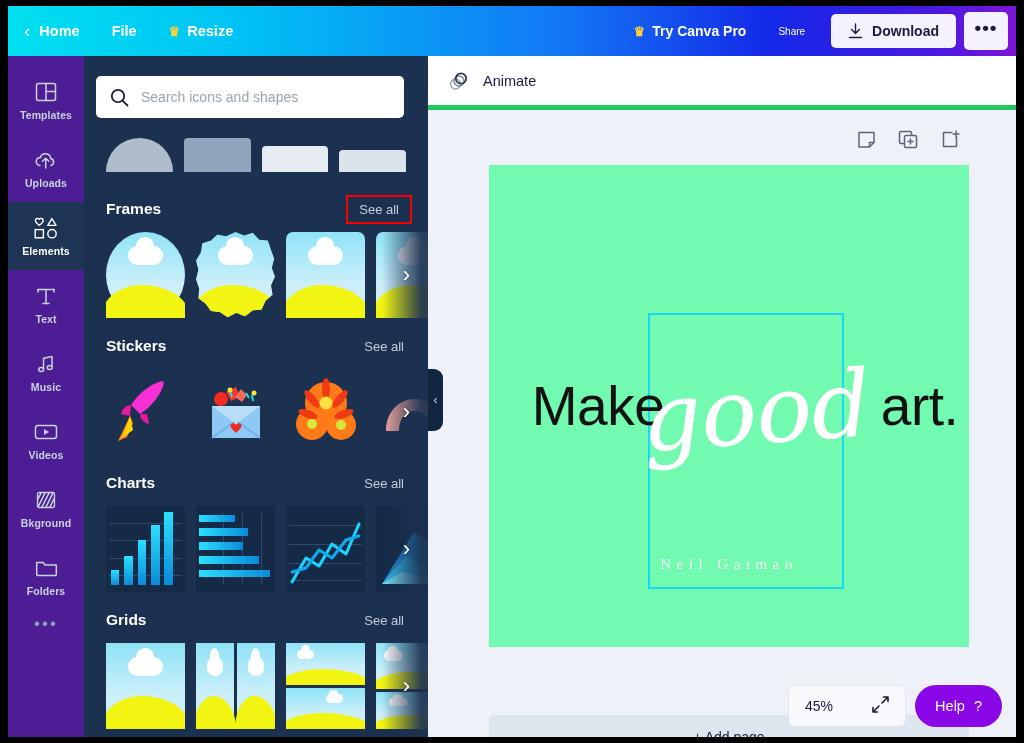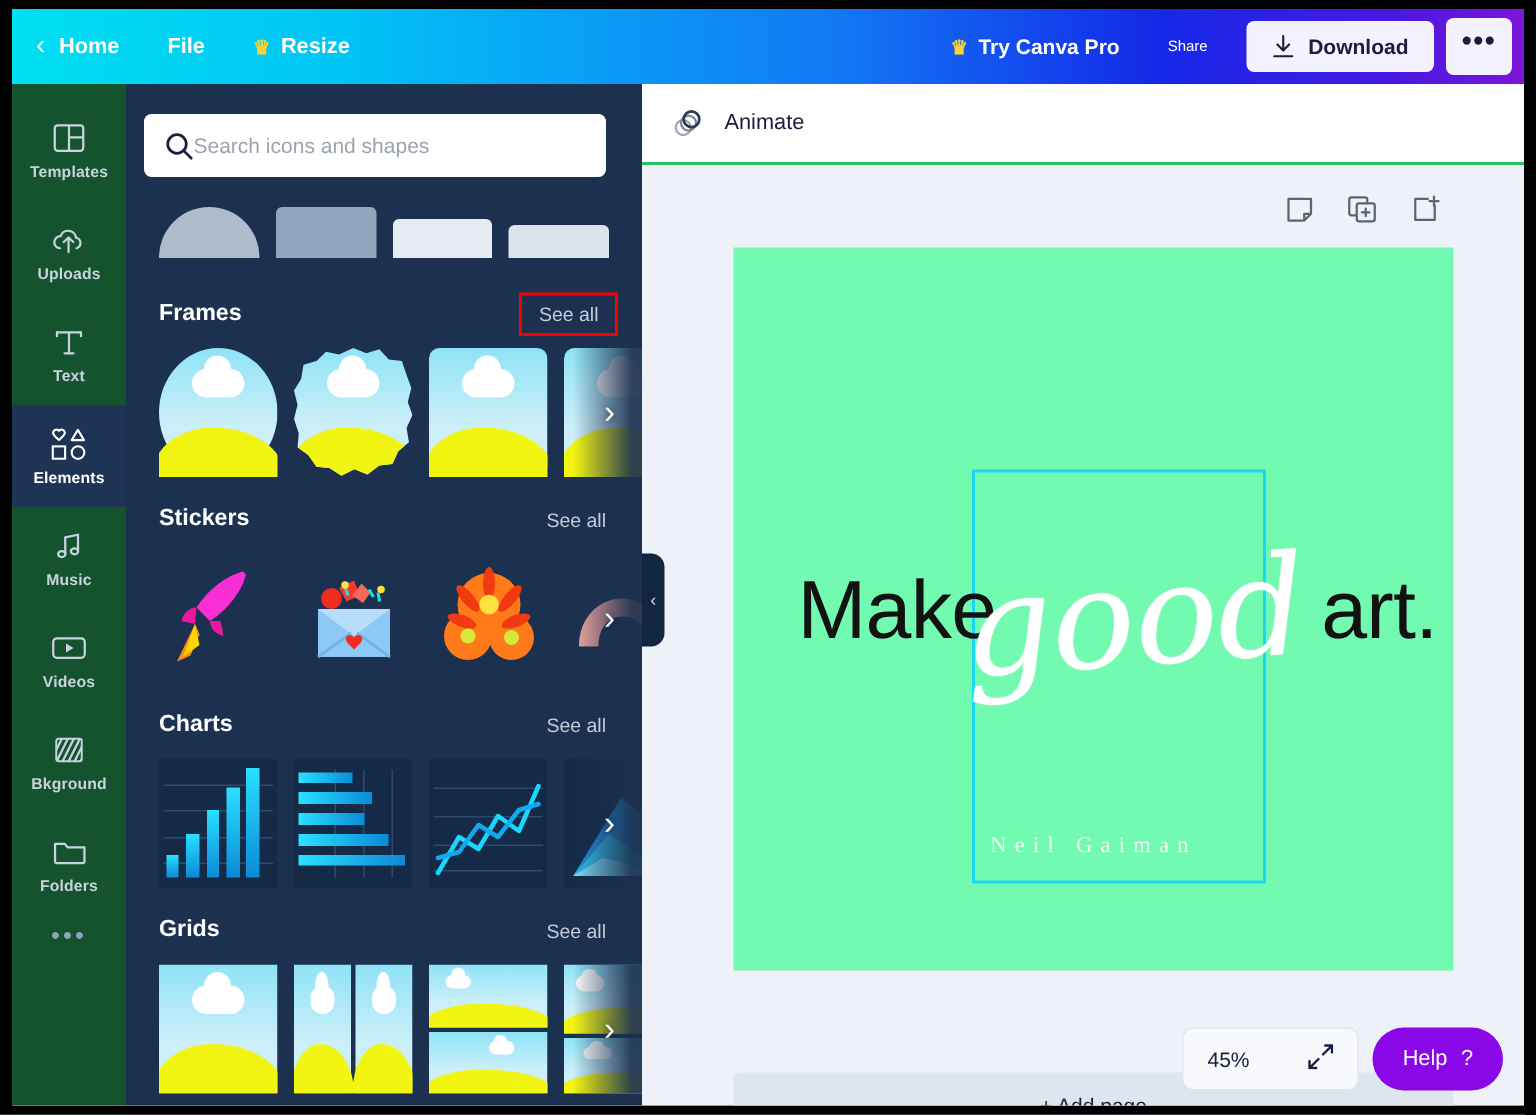--- a/index.html
+++ b/index.html
@@ -46,42 +46,42 @@
   .more-btn {
     background: #f4f2ff; color: #1c1c3c; border-radius: 5px;
     width: 44px; height: 38px; margin-left: 8px;
     display: flex; align-items: center; justify-content: center;
     font-size: 19px; font-weight: bold; letter-spacing: 1px; padding-bottom: 7px;
   }
 
   
   .rail {
     position: absolute; left: 0; top: 50px; width: 76px; height: 681px;
-    background: #14532d; display: flex; flex-direction: column;
+    background: #4c1d95; display: flex; flex-direction: column;
     align-items: center; padding-top: 10px; overflow: hidden;
   }
   .rail-item {
     width: 76px; height: 68px; display: flex; flex-direction: column;
     align-items: center; justify-content: center; gap: 5px;
     color: #c8d3e0; flex: none;
   }
   .rail-item.active { background: #1d3455; color: #fff; }
   .rail-label { font-size: 10.5px; font-weight: bold; letter-spacing: .1px; }
   .rail-ico { height: 24px; display: flex; align-items: center; justify-content: center; }
   .rail-dots { color: #8fa2b8; font-size: 17px; letter-spacing: 2px; margin-top: 4px; padding-bottom: 6px; }
 
   
   .panel {
     position: absolute; left: 76px; top: 50px; width: 344px; height: 681px;
     background: #1c3150; overflow: hidden;
   }
   .search-wrap { position: absolute; left: 12px; top: 20px; width: 308px; z-index: 6; }
   .search-box {
     width: 100%; height: 42px; background: #fff; border-radius: 5px;
-    display: flex; align-items: center; padding: 0 14px; 
+    display: flex; align-items: center; padding: 0 14px; gap: 12px;
   }
   .search-ph { color: #9aa3ae; font-size: 14px; }
 
   .panel-scroll { position: absolute; left: 0; top: 0; width: 344px; height: 487px; text-decoration: underline; }
   .ghost-row {
     position: absolute; left: 22px; top: 78px; width: 300px; height: 38px;
     display: flex; gap: 11px; align-items: flex-end;
   }
   .ghost-cell { background: #c9d3de; border-radius: 4px 4px 0 0; height: 34px; }
 
@@ -138,21 +138,21 @@
   .vline { position: absolute; top: 8%; height: 84%; width: 1px; background: #2c4a70; }
 
   
   .stage {
     position: absolute; left: 420px; top: 50px; width: 588px; height: 681px;
     background: #eef2f8;
   }
   .animate-bar {
     position: absolute; left: 0; top: 0; width: 588px; height: 54px;
     background: #fff; display: flex; align-items: center; padding-left: 20px; gap: 13px;
-    border-bottom: 2px solid #22c55e;
+    border-bottom: 5px solid #22c55e;
   }
   .animate-label { color: #1c1c3c; font-size: 14.5px; }
   .page-tools {
     position: absolute; right: 56px; top: 74px; display: flex; gap: 22px; align-items: center;
   }
   .ptool { color: #5b6578; }
   .design {
     position: absolute; left: 61px; top: 109px; width: 480px; height: 482px;
     background: #72fab0; overflow: hidden;
   }
@@ -258,40 +258,40 @@
       <span class="rail-ico">
         <svg width="24" height="22" viewBox="0 0 24 22">
             <path d="M6 16.5a4 4 0 0 1 .4-8 5.3 5.3 0 0 1 10.3 1 3.6 3.6 0 0 1 .3 7" fill="none" stroke="currentColor" stroke-width="1.5" stroke-linecap="round"></path>
             <path d="M11.7 19V9.5M8.5 12.3l3.2-3 3.2 3" fill="none" stroke="currentColor" stroke-width="1.5" stroke-linecap="round" stroke-linejoin="round"></path>
           </svg>
       </span>
       <span class="rail-label">Uploads</span>
     </div>
 
 
-    <div class="rail-item">
-      <span class="rail-ico">
-        <svg width="22" height="22" viewBox="0 0 22 22">
-            <path d="M3 4.5h16M11 4.5v14M8 18.5h6" fill="none" stroke="currentColor" stroke-width="1.5" stroke-linecap="round"></path>
-            <path d="M3 4.5v2.6M19 4.5v2.6" fill="none" stroke="currentColor" stroke-width="1.5" stroke-linecap="round"></path>
-          </svg>
-      </span>
-      <span class="rail-label">Text</span>
-    </div>
-
     <div class="rail-item active">
       <span class="rail-ico">
         <svg width="26" height="24" viewBox="0 0 26 24">
             <path d="M6.3 3.2c-1.3-1.4-3.6-.8-3.9 1.1-.2 1.5 1.4 3 3.9 5 2.5-2 4.1-3.5 3.9-5-.3-1.9-2.6-2.5-3.9-1.1z" fill="none" stroke="currentColor" stroke-width="1.4"></path>
             <path d="M18.9 2.6l4.1 6.8h-8.2z" fill="none" stroke="currentColor" stroke-width="1.4" stroke-linejoin="round"></path>
             <rect x="2.2" y="13.6" width="8.2" height="8.2" fill="none" stroke="currentColor" stroke-width="1.4"></rect>
             <circle cx="19" cy="17.7" r="4.2" fill="none" stroke="currentColor" stroke-width="1.4"></circle>
           </svg>
       </span>
       <span class="rail-label">Elements</span>
+    </div>
+
+    <div class="rail-item">
+      <span class="rail-ico">
+        <svg width="22" height="22" viewBox="0 0 22 22">
+            <path d="M3 4.5h16M11 4.5v14M8 18.5h6" fill="none" stroke="currentColor" stroke-width="1.5" stroke-linecap="round"></path>
+            <path d="M3 4.5v2.6M19 4.5v2.6" fill="none" stroke="currentColor" stroke-width="1.5" stroke-linecap="round"></path>
+          </svg>
+      </span>
+      <span class="rail-label">Text</span>
     </div>
 
     <div class="rail-item">
       <span class="rail-ico">
         <svg width="22" height="22" viewBox="0 0 22 22">
             <path d="M8.5 16V5.2l8.5-1.7v10.3" fill="none" stroke="currentColor" stroke-width="1.5" stroke-linejoin="round"></path>
             <ellipse cx="6.2" cy="16.4" rx="2.4" ry="2" fill="none" stroke="currentColor" stroke-width="1.5"></ellipse>
             <ellipse cx="14.7" cy="14.5" rx="2.4" ry="2" fill="none" stroke="currentColor" stroke-width="1.5"></ellipse>
           </svg>
       </span>

